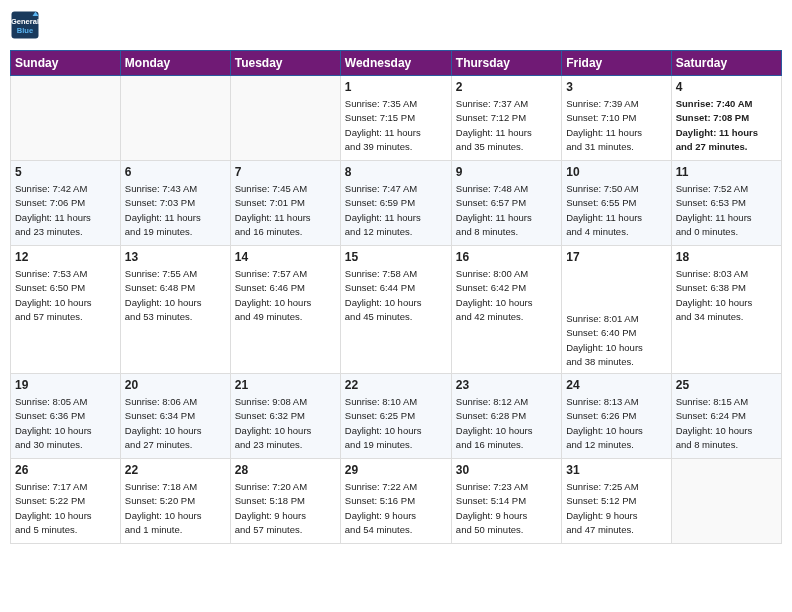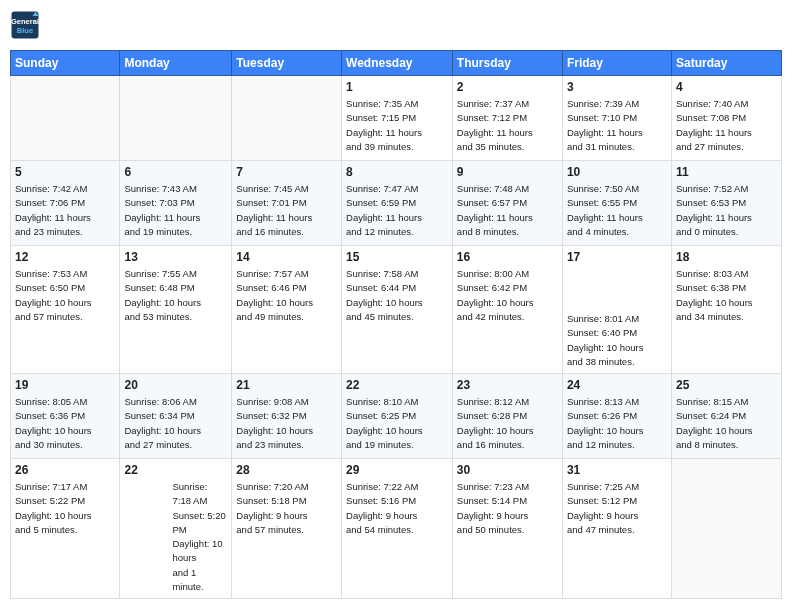--- a/index.html
+++ b/index.html
@@ -35,21 +35,21 @@
     }
     .subtitle {
       font-size: 15px;
       color: #333;
     }
     .calendar {
       width: 100%;
       border-collapse: collapse;
     }
     .calendar th {
-      background-color: #3b82f6;
+      background-color: #701a75;
       color: #fff;
       font-size: 12px;
       font-weight: bold;
       padding: 5px 4px;
       text-align: left;
       border: 1px solid #2a5a9f;
     }
     .calendar td {
       vertical-align: top;
       font-size: 9.5px;
@@ -130,21 +130,21 @@
         </td>
         <td>
           <div class="day-number">3</div>
           <div class="day-info" style="white-space: pre-line;">Sunrise: 7:39 AM
 Sunset: 7:10 PM
 Daylight: 11 hours
 and 31 minutes.</div>
         </td>
         <td>
           <div class="day-number">4</div>
-          <div class="day-info" style="white-space: pre-line;">Sunrise: 7:40 AM
+          <div class="day-info" style="white-space: pre-line; font-weight: bold;">Sunrise: 7:40 AM
 Sunset: 7:08 PM
 Daylight: 11 hours
 and 27 minutes.</div>
         </td>
       </tr>
       <tr class="week-row">
         <td>
           <div class="day-number">5</div>
           <div class="day-info" style="white-space: pre-line;">Sunrise: 7:42 AM
 Sunset: 7:06 PM
@@ -299,21 +299,21 @@
       <tr class="week-row">
         <td>
           <div class="day-number">26</div>
           <div class="day-info" style="white-space: pre-line;">Sunrise: 7:17 AM
 Sunset: 5:22 PM
 Daylight: 10 hours
 and 5 minutes.</div>
         </td>
         <td>
           <div class="day-number">22</div>
-          <div class="day-info" style="white-space: pre-line; margin-left: 48px;">Sunrise: 7:18 AM
+          <div class="day-info" style="white-space: pre-line;">Sunrise: 7:18 AM
 Sunset: 5:20 PM
 Daylight: 10 hours
 and 1 minute.</div>
         </td>
         <td>
           <div class="day-number">28</div>
           <div class="day-info" style="white-space: pre-line;">Sunrise: 7:20 AM
 Sunset: 5:18 PM
 Daylight: 9 hours
 and 57 minutes.</div>

